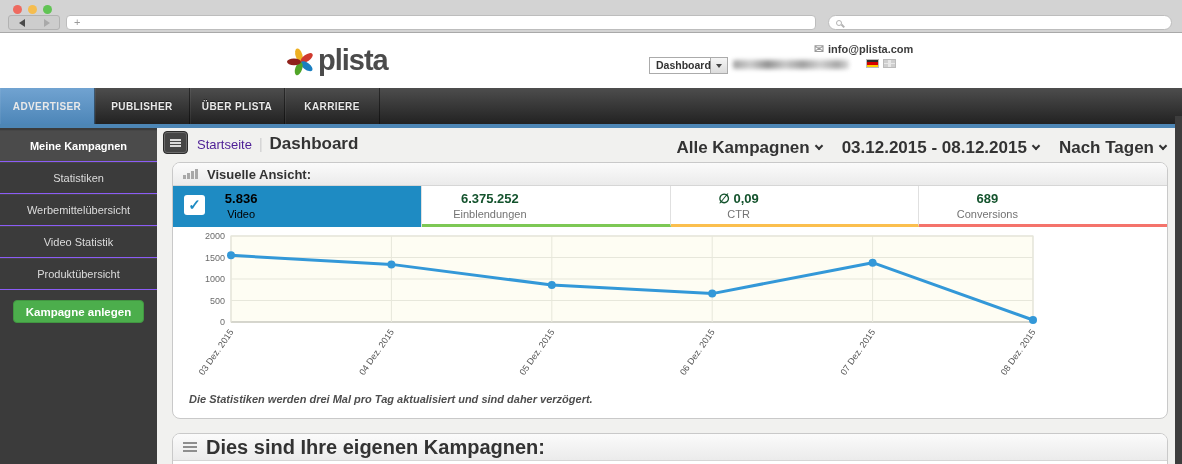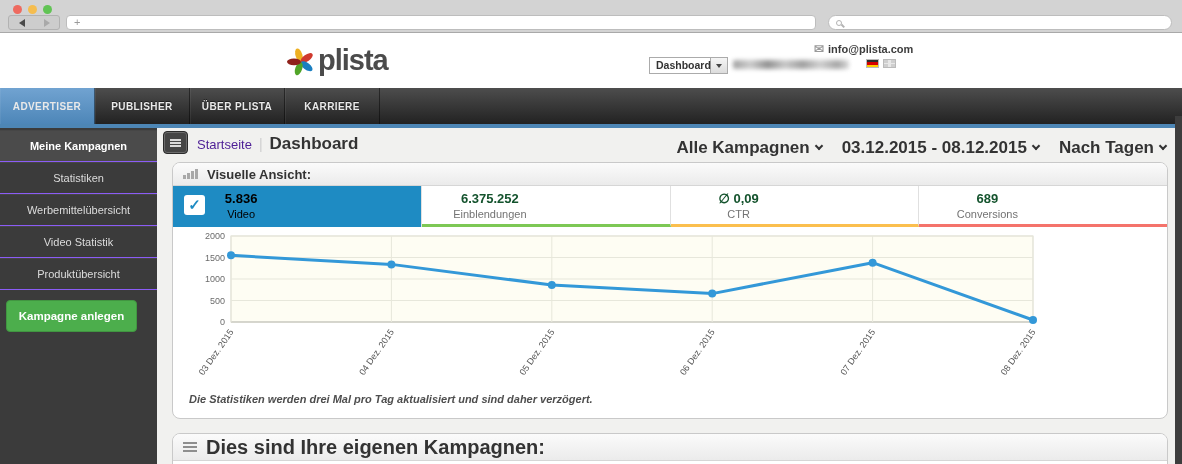--- a/index.html
+++ b/index.html
@@ -45,21 +45,21 @@
   .main-nav { height:36px; background:linear-gradient(#4d4d4d,#222); display:flex; }
   .nav-tab { width:95px; display:flex; align-items:center; justify-content:center; font-size:10px; font-weight:bold; letter-spacing:.4px; color:#e9e9e9; border-right:1px solid rgba(0,0,0,.45); box-shadow:inset 1px 0 0 rgba(255,255,255,.06); cursor:pointer; text-shadow:0 -1px 0 rgba(0,0,0,.5); }
   .nav-tab.active { background:linear-gradient(#71a3d1,#4d86b8); text-shadow:none; }
   .blue-strip { height:4px; background:#4d86b5; }
 
   
   .content { display:flex; height:348px; }
   .sidebar { width:157px; background:#3b3b3b; flex-shrink:0; padding-top:2px; }
   .side-item { height:32px; line-height:32px; text-align:center; font-size:11px; color:#dcdcdc; border-bottom:1px solid #8b5cf6; box-shadow:0 1px 0 #464646 inset; cursor:pointer; }
   .side-item.active { background:#4b4b4b; color:#fff; font-weight:bold; }
-  .cta-btn { display:block; margin:10px 6px; height:32px; width:131px; background:#4cae4c; border:1px solid #419641; border-radius:4px; color:#fff; font-size:11.5px; font-weight:bold; font-family:inherit; cursor:pointer; }
+  .cta-btn { display:block; margin:10px 13px; height:23px; width:131px; background:#4cae4c; border:1px solid #419641; border-radius:4px; color:#fff; font-size:11.5px; font-weight:bold; font-family:inherit; cursor:pointer; }
 
   .main { flex:1; position:relative; padding:0 14px 0 15px; }
   .toolbar { height:34px; position:relative; }
   .menu-toggle { position:absolute; left:-9px; top:3px; width:25px; height:23px; background:#454545; border:1px solid #2b2b2b; border-radius:4px; box-shadow:inset 0 0 0 1px #6c6c6c; cursor:pointer; }
   .menu-toggle .bars { position:absolute; left:6px; top:7px; width:11px; height:2px; background:#d9d9d9; box-shadow:0 3px 0 #d9d9d9, 0 6px 0 #d9d9d9; }
   .breadcrumb { position:absolute; left:25px; top:6px; display:flex; align-items:baseline; gap:7px; }
   .bc-parent { font-size:13px; color:#4c1d95; }
   .bc-sep { font-size:14px; color:#cfcfcf; }
   .bc-current { font-size:17px; font-weight:bold; color:#333; }
   .filters { position:absolute; right:2px; top:10px; display:flex; gap:20px; }

